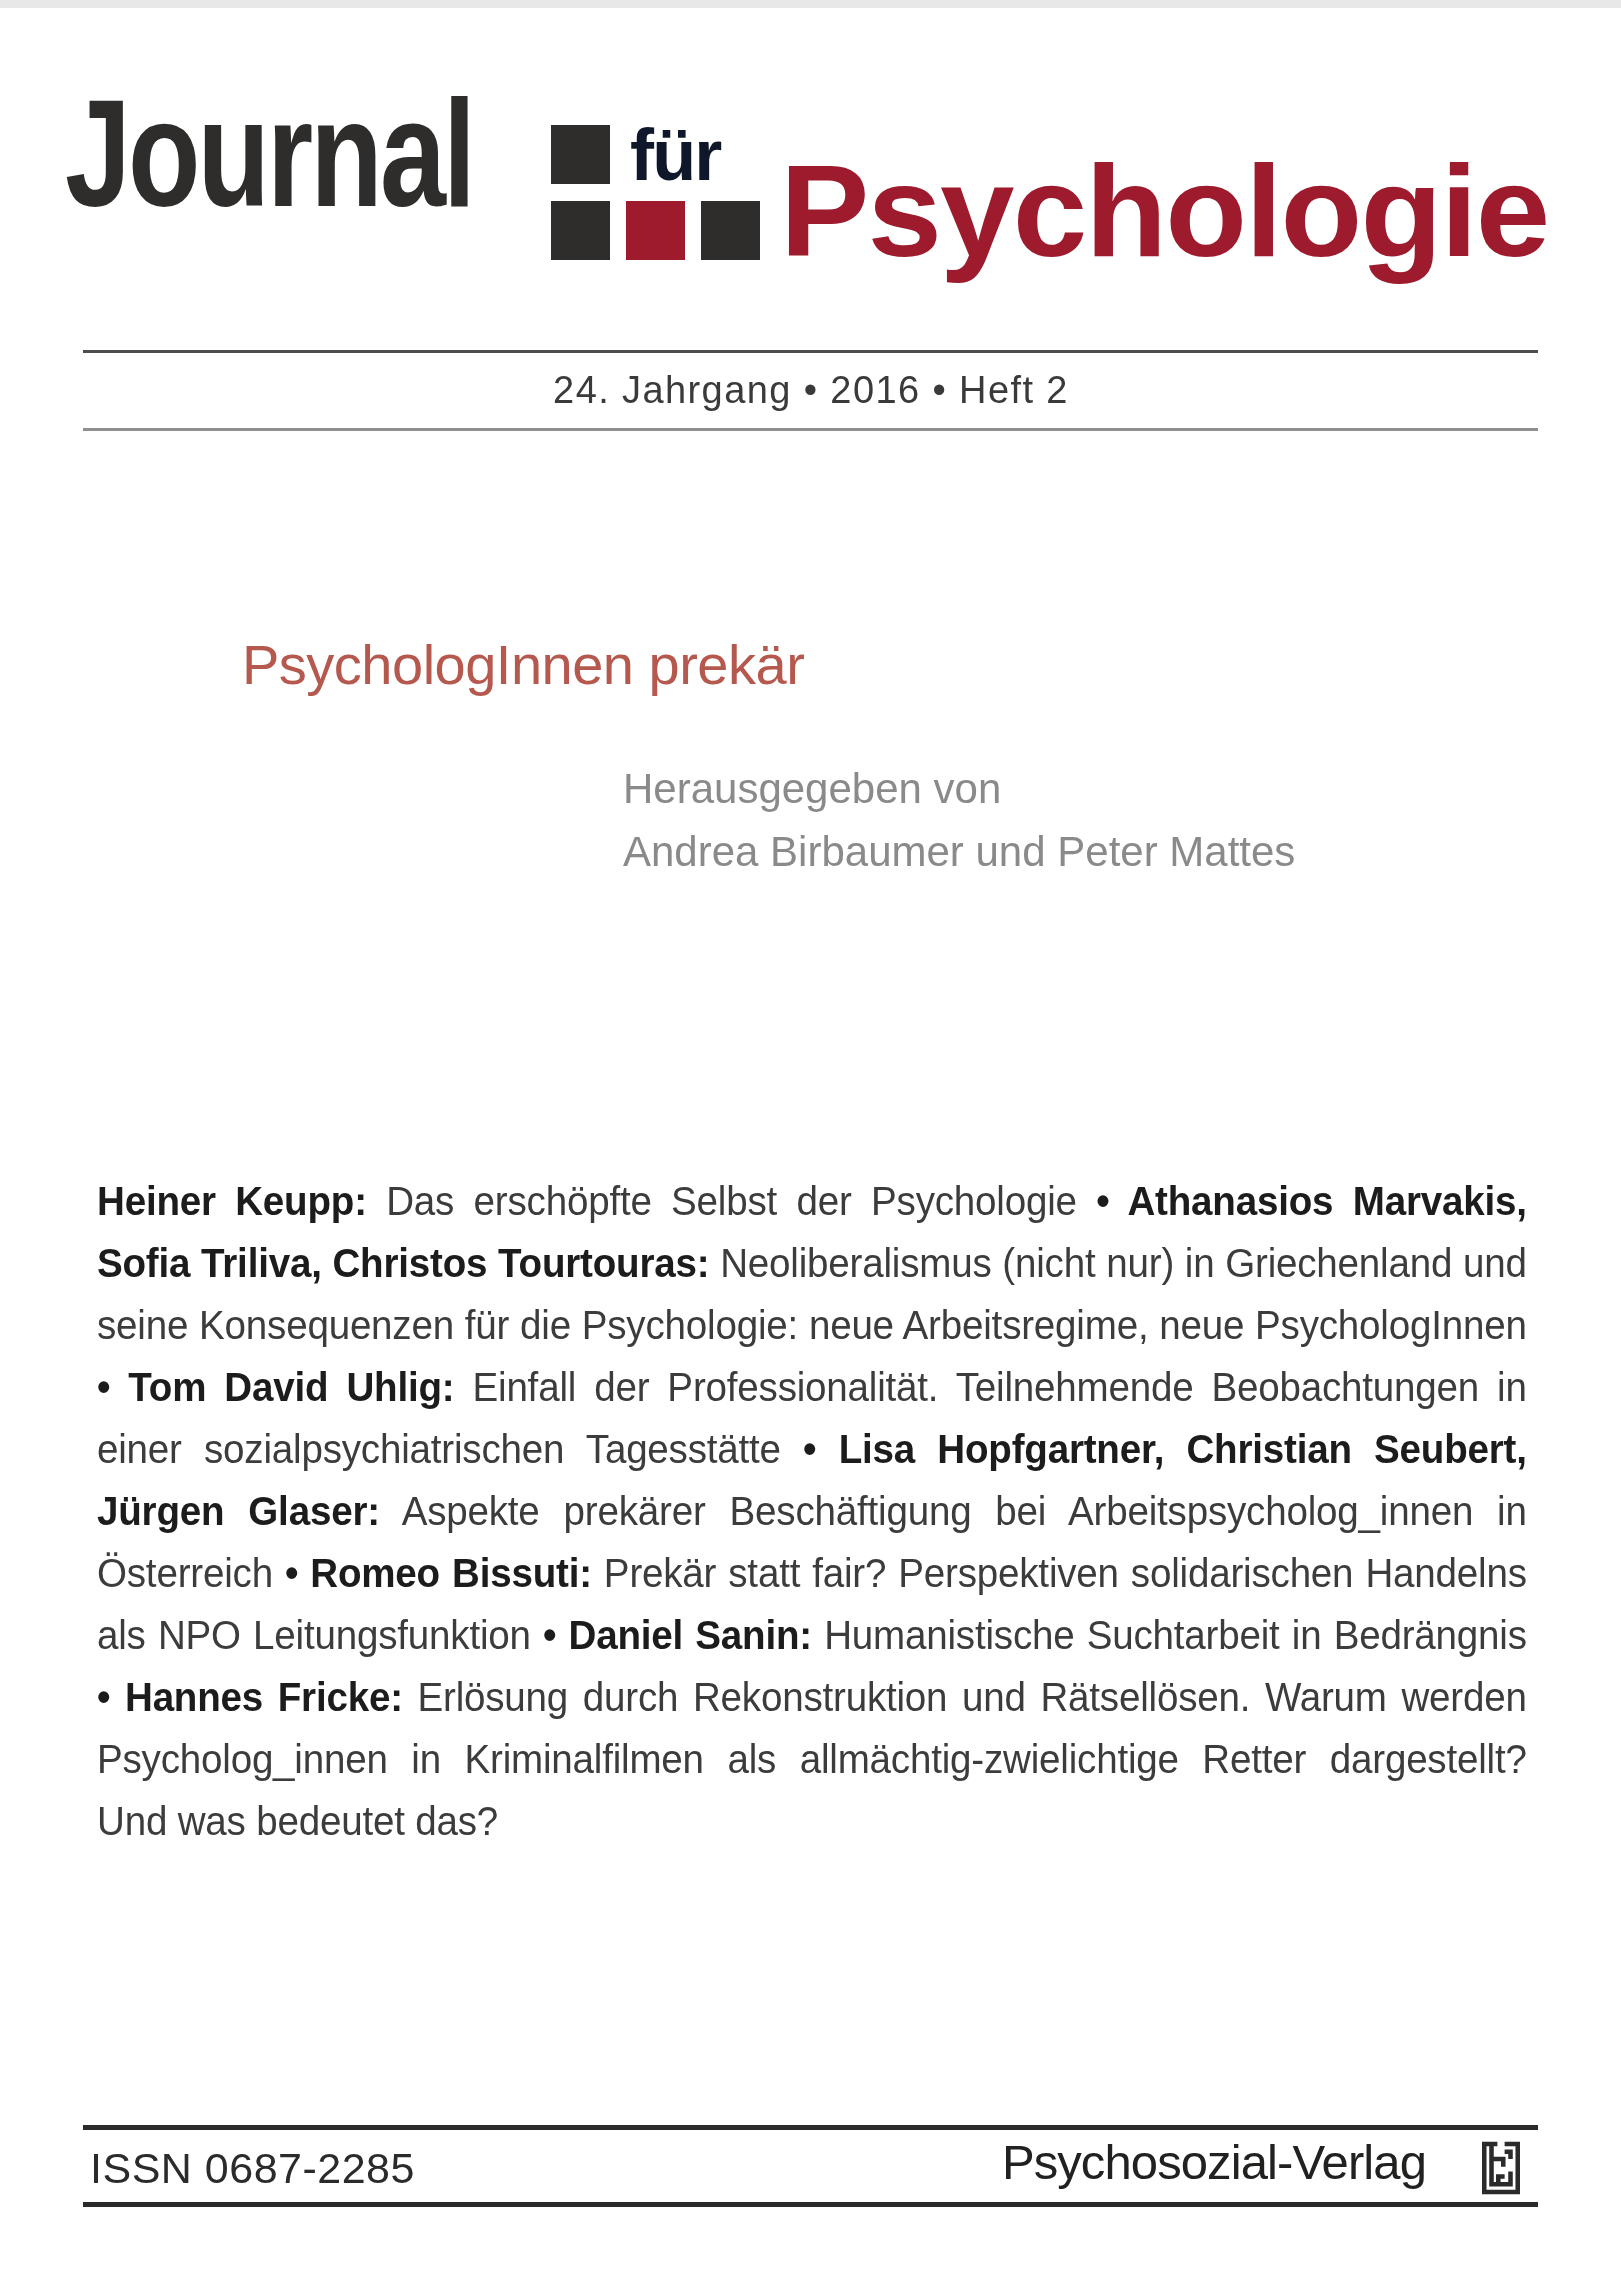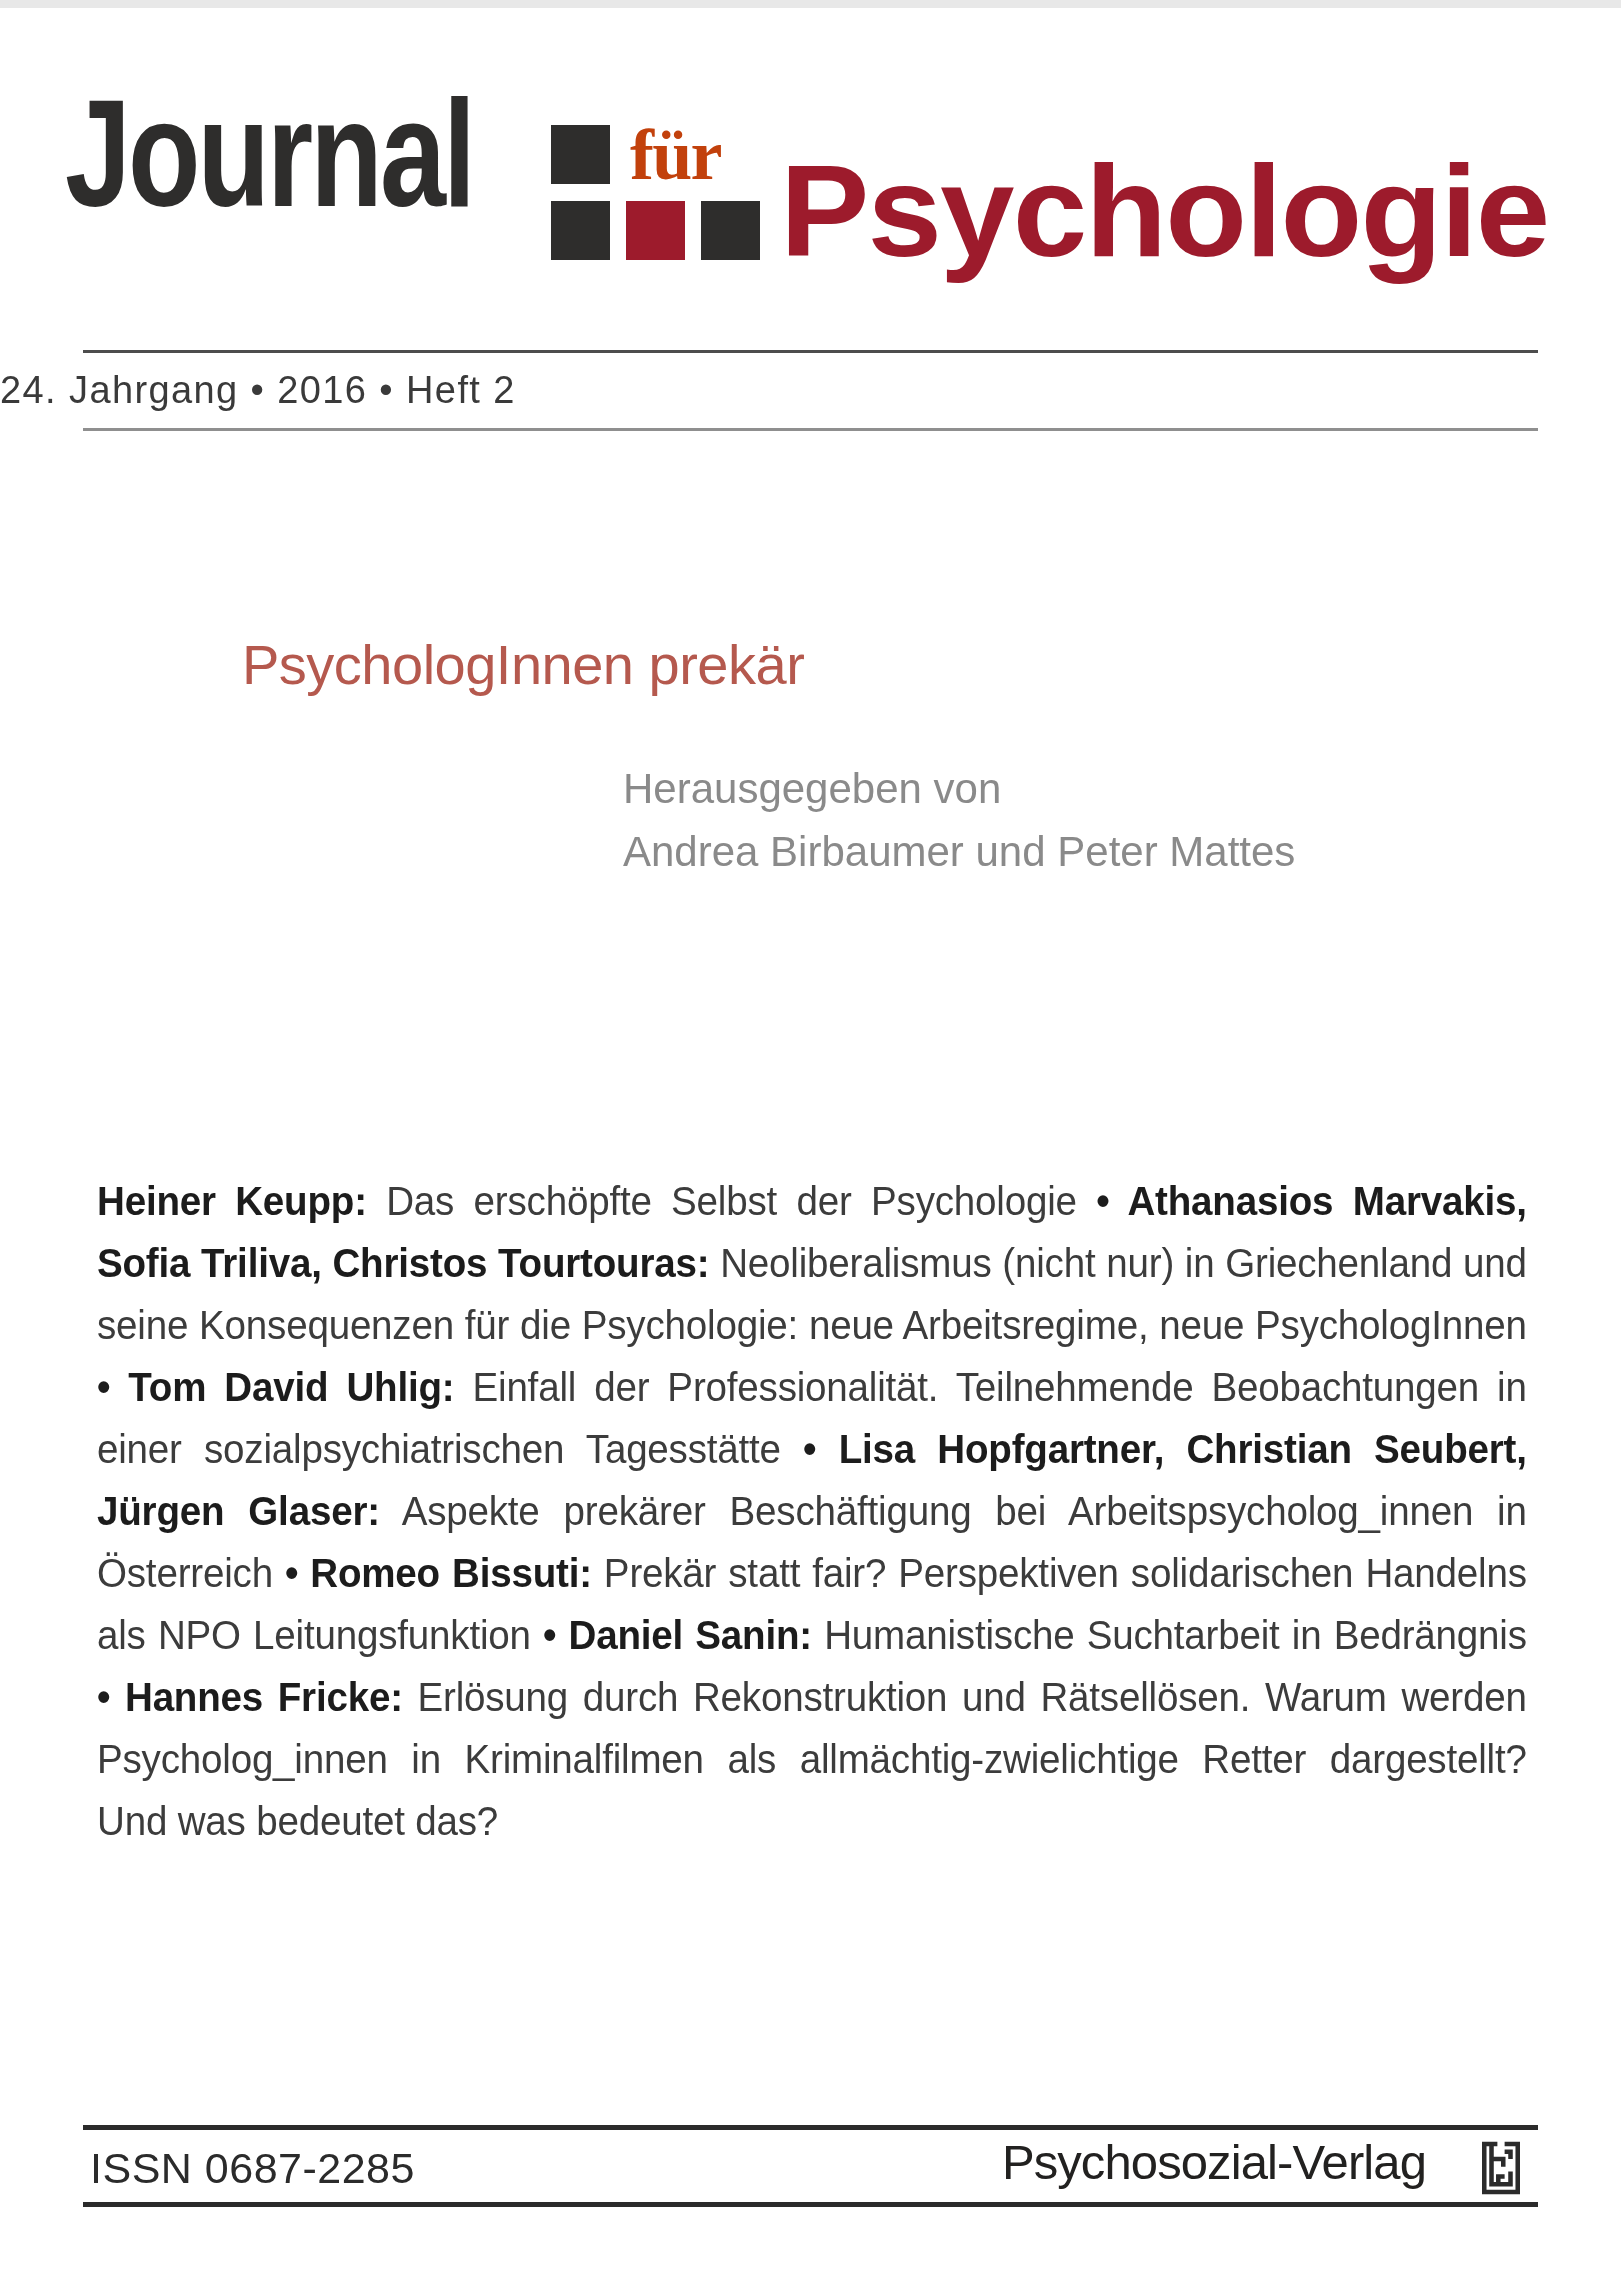--- a/index.html
+++ b/index.html
@@ -35,21 +35,21 @@
   .sq-top{left:551px;top:117px;}
   .sq-b1{left:551px;top:193px;}
   .sq-b2{left:626px;top:193px;}
   .sq-b3{left:701px;top:193px;}
   
   .rule{position:absolute;left:83px;width:1455px;}
   .rule-top{top:342px;height:2.8px;background:#4d4d4d;}
   .rule-mid{top:420px;height:2.8px;background:#8f8f8f;}
   .issue-text{
     position:absolute;left:0;top:361px;width:1622px;
-    font-size:38px;letter-spacing:1.4px;
+    text-align:center;font-size:38px;letter-spacing:1.4px;
     color:#3a3a3a;
   }
   
   .cover-title{
     position:absolute;left:242px;top:629px;
     font-size:56px;font-weight:normal;line-height:1;
     letter-spacing:-0.5px;white-space:nowrap;
   }
   .editors-block{
     position:absolute;left:623px;top:749px;
@@ -87,21 +87,21 @@
 </style>
 </head>
 <body>
 
 <div class="page">
 
   <div class="mast-journal" style="color: rgb(46, 45, 44);">Journal</div>
 
   <div class="sq sq-top" style="background: rgb(46, 45, 44);"></div>
 
-  <div class="mast-fuer" style="color: #c2410c; font-family: Liberation Serif, serif;">für</div>
+  <div class="mast-fuer" style="color: #0f172a;">für</div>
 
   <div class="sq sq-b1" style="background: rgb(46, 45, 44);"></div>
   <div class="sq sq-b2" style="background: rgb(157, 27, 44);"></div>
   <div class="sq sq-b3" style="background: rgb(46, 45, 44);"></div>
 
   <div class="mast-psych" style="color: rgb(157, 27, 44);">Psychologie</div>
 
   <div class="rule rule-top"></div>
   <div class="issue-text">24. Jahrgang • 2016 • Heft 2</div>
   <div class="rule rule-mid"></div>

